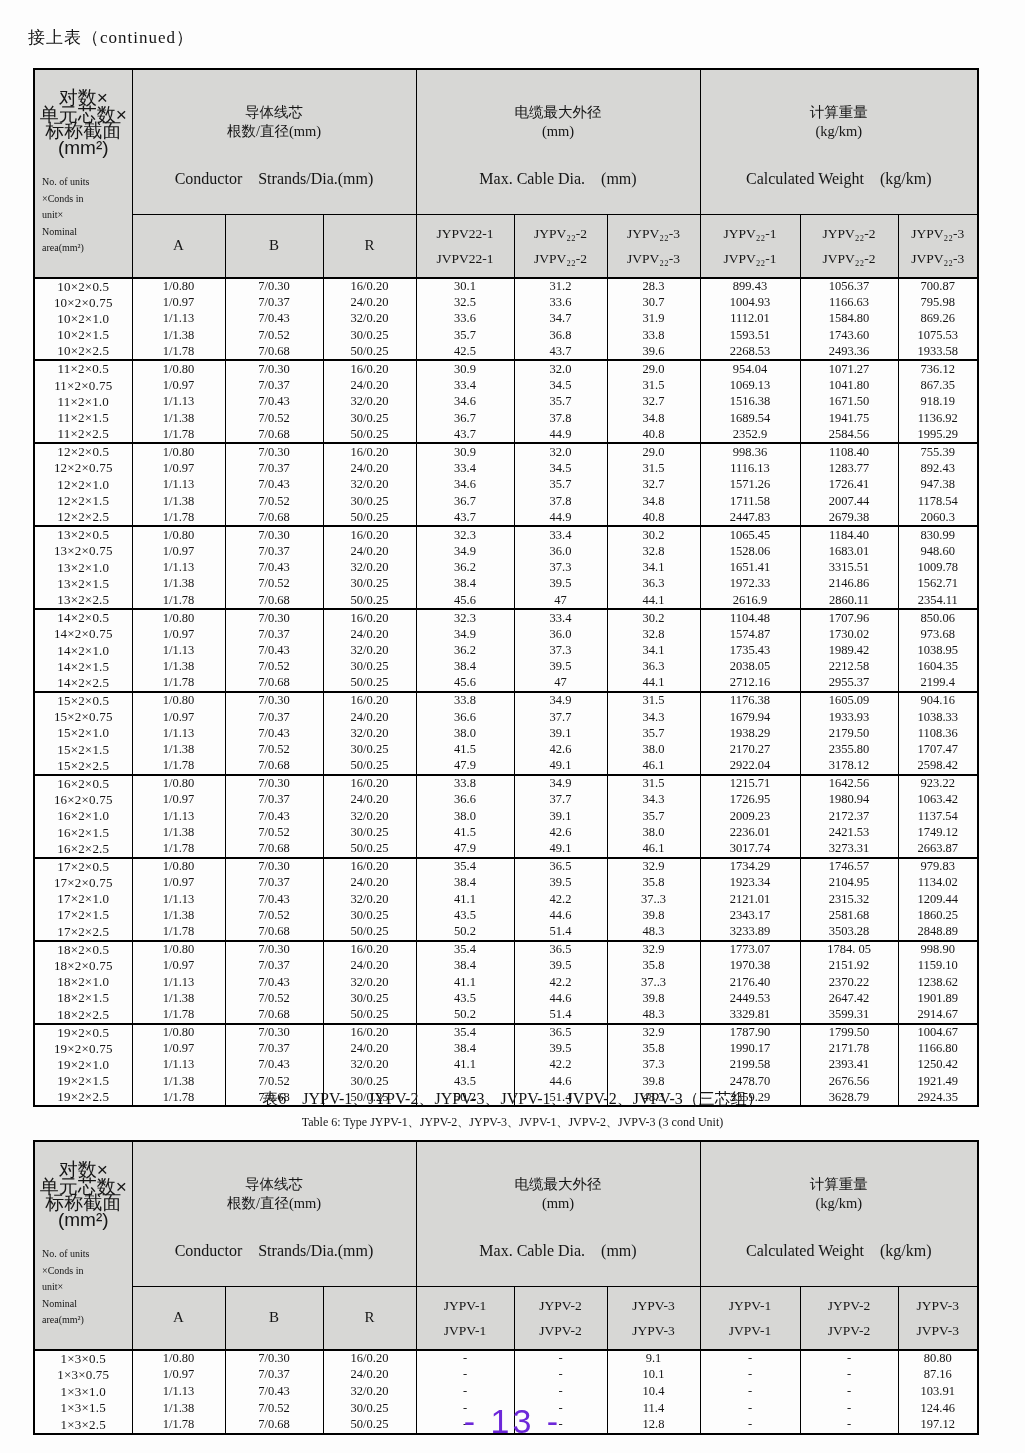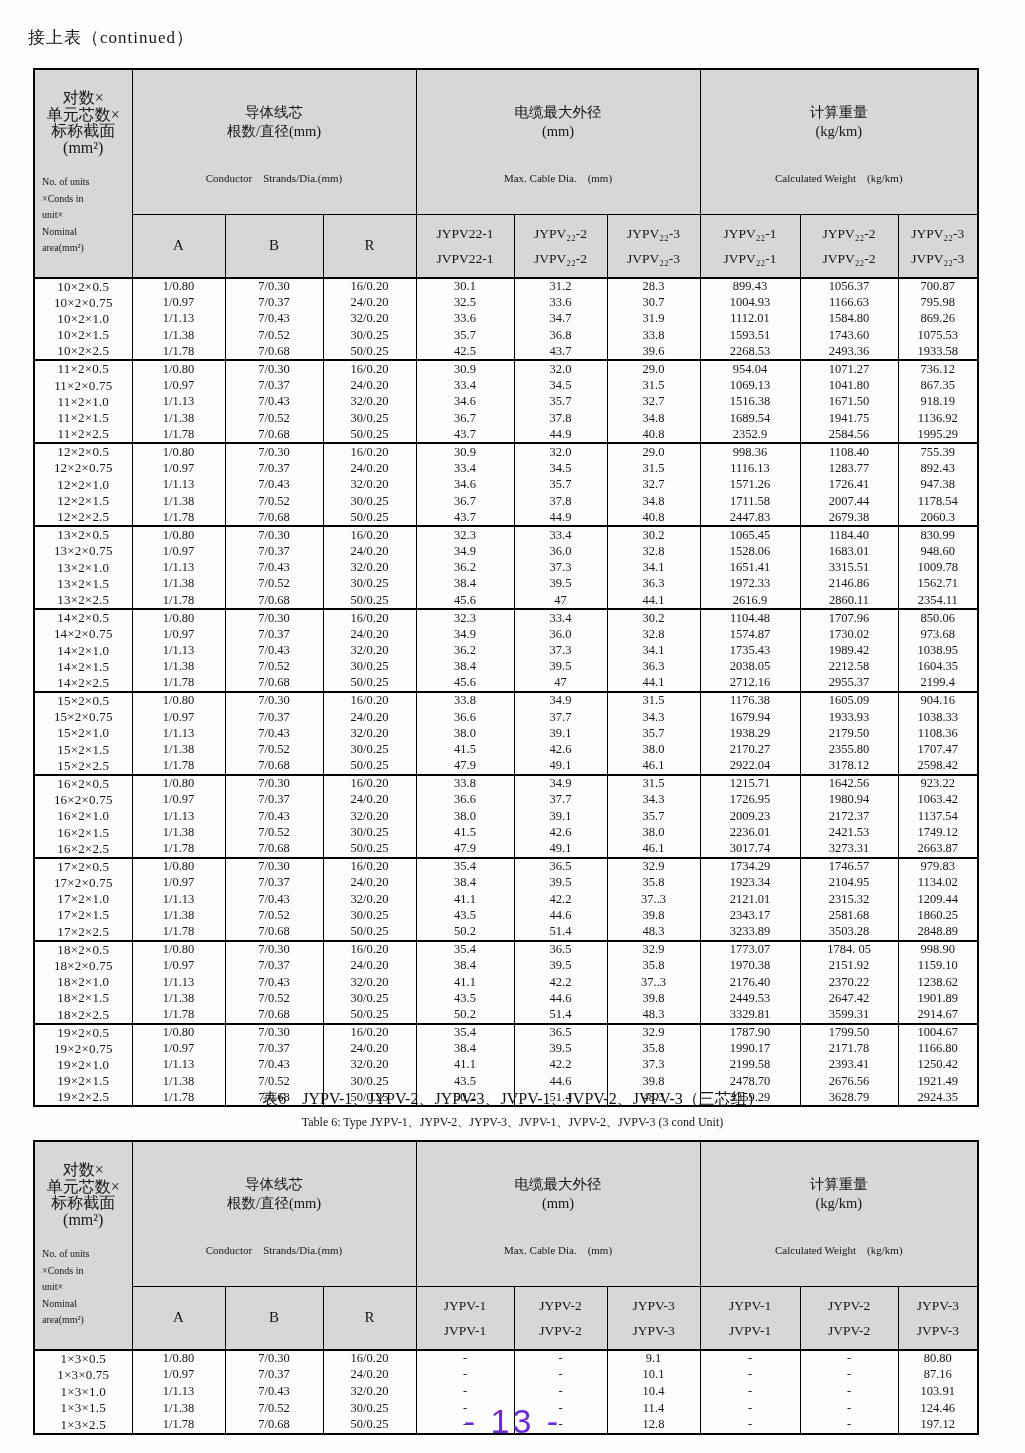--- a/index.html
+++ b/index.html
@@ -28,25 +28,25 @@
     border:1px solid #000;
     text-align:center; vertical-align:middle;
     white-space:pre-line; overflow:hidden;
   }
   .spec thead th { background:#d7d7d5; font-weight:normal; }
 
   .spec thead tr.h1 th { height:87px; }
   .spec thead tr.h2 th { height:56px; }
 
   th.left-head { padding:2px 2px 2px 2px; }
-  .left-head .zh { font-size:16px; line-height:16.5px; text-align:center; font-family:Liberation Serif, serif; }
+  .left-head .zh { font-size:19px; line-height:16.5px; text-align:center; font-family:Liberation Sans, sans-serif; }
   .left-head .en { font-size:10px; line-height:16.5px; text-align:left; padding-left:5px; }
 
   .gh-zh { font-size:14.5px; line-height:19px; padding-top:7px; font-family:"Liberation Serif",serif; }
-  .gh-en { font-size:11px; line-height:17px; margin-top:11px; }
+  .gh-en { font-size:16px; line-height:17px; margin-top:11px; }
 
   .sub-letter { font-size:15px; }
   .sub-type   { font-size:13.5px; line-height:25px; }
 
   .spec tbody td { font-size:12.5px; padding:0 1px; }
   #table1 tbody tr { height:16.3px; }
   #table6 tbody tr { height:16.8px; }
   .spec tbody td.lbl { font-size:13px; letter-spacing:0.2px; }
 
   

